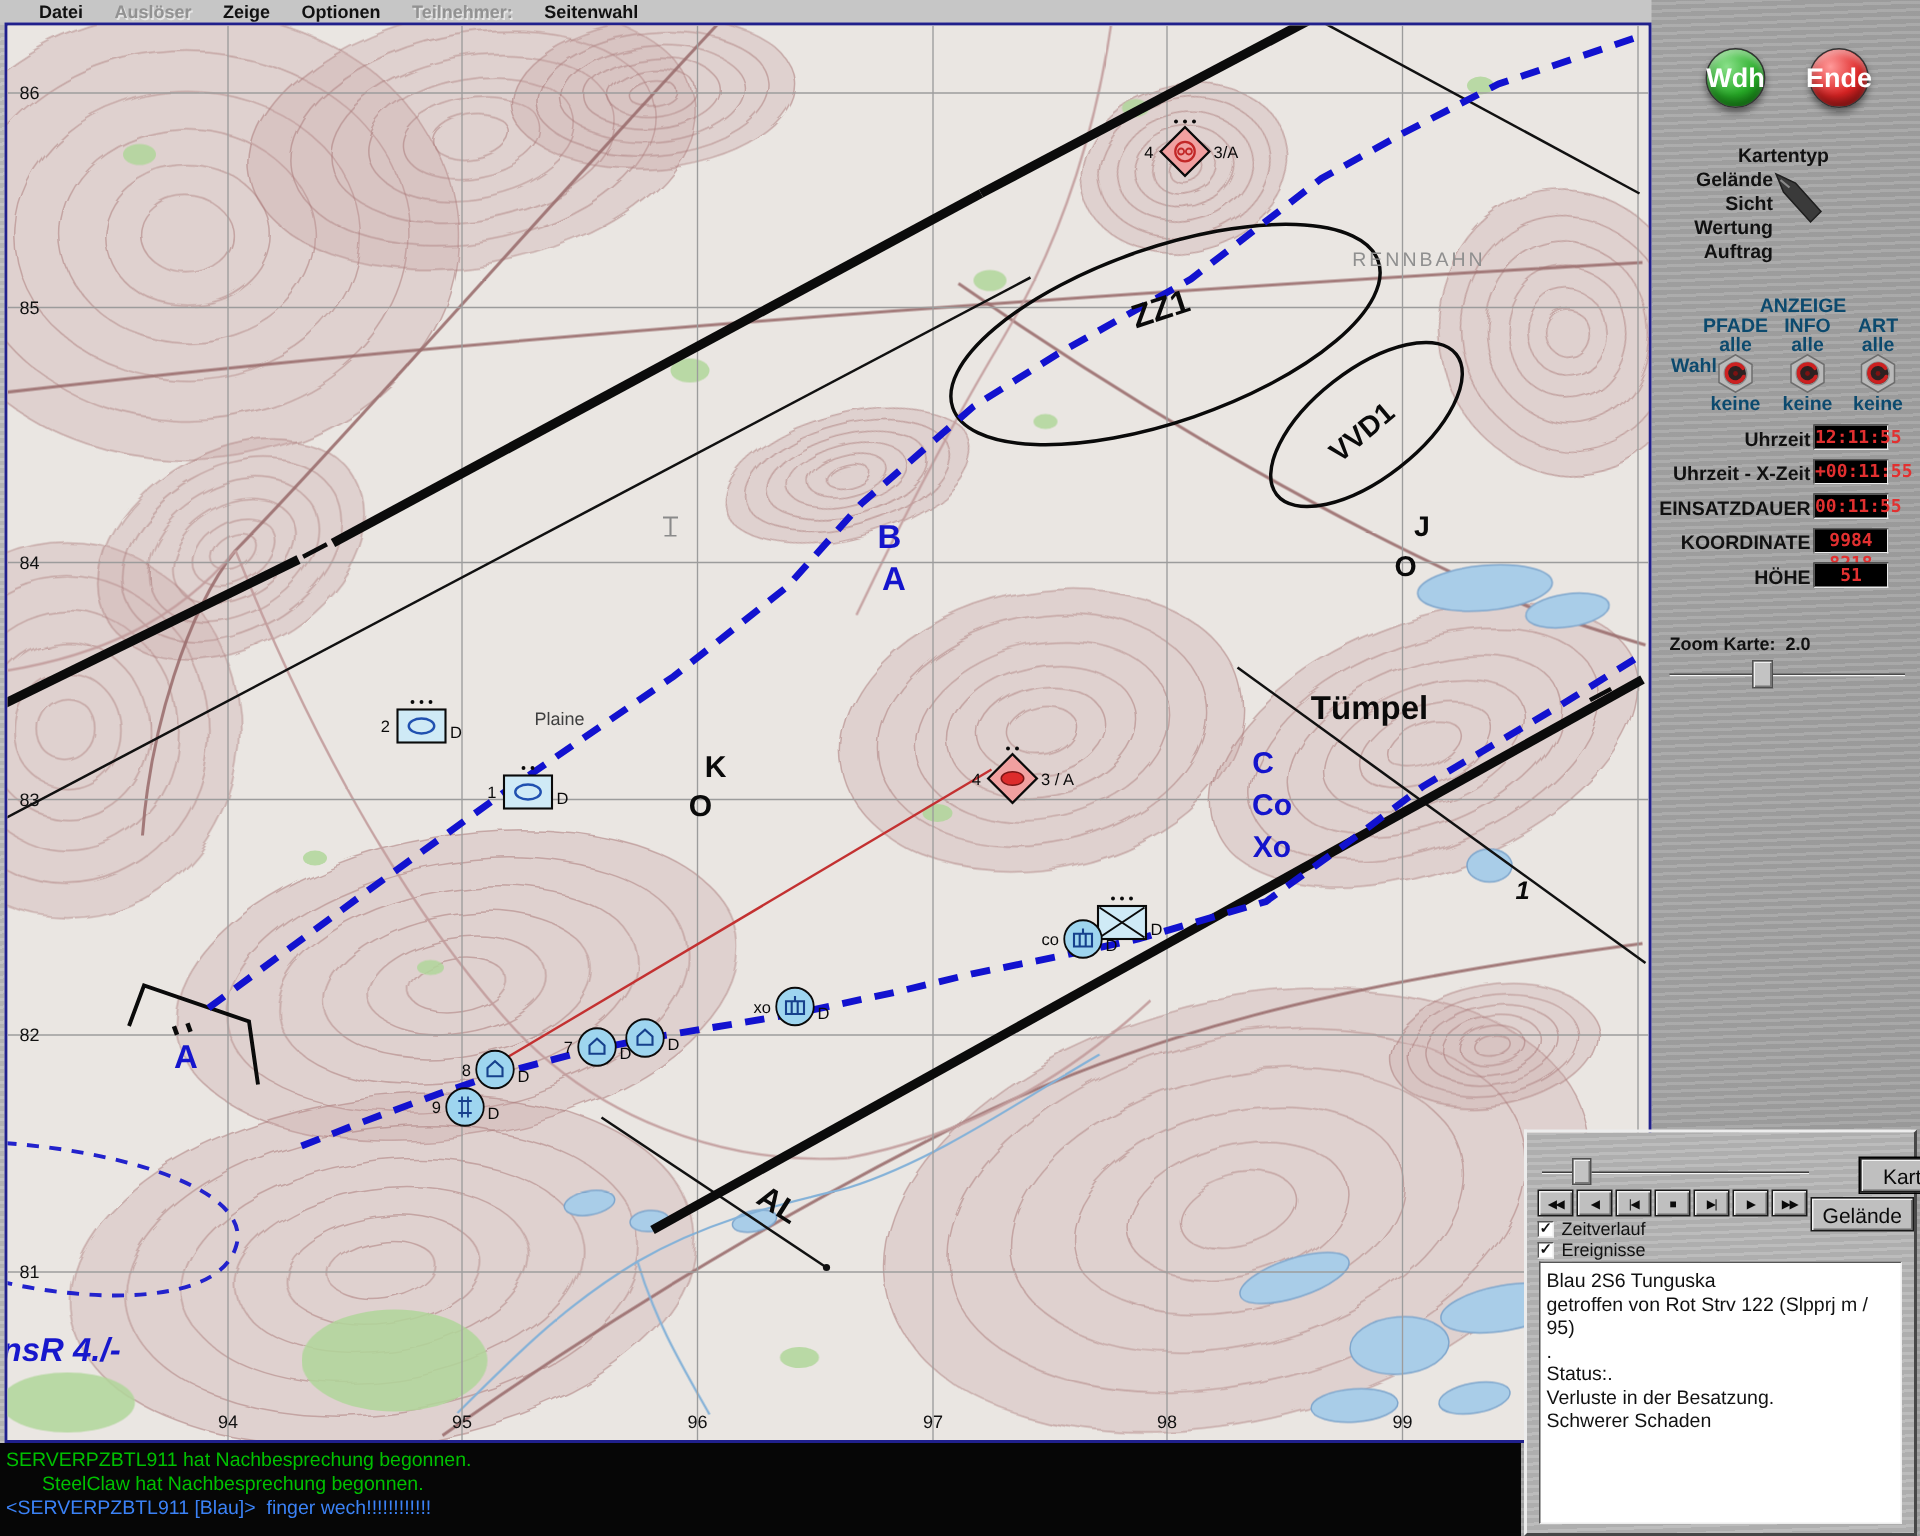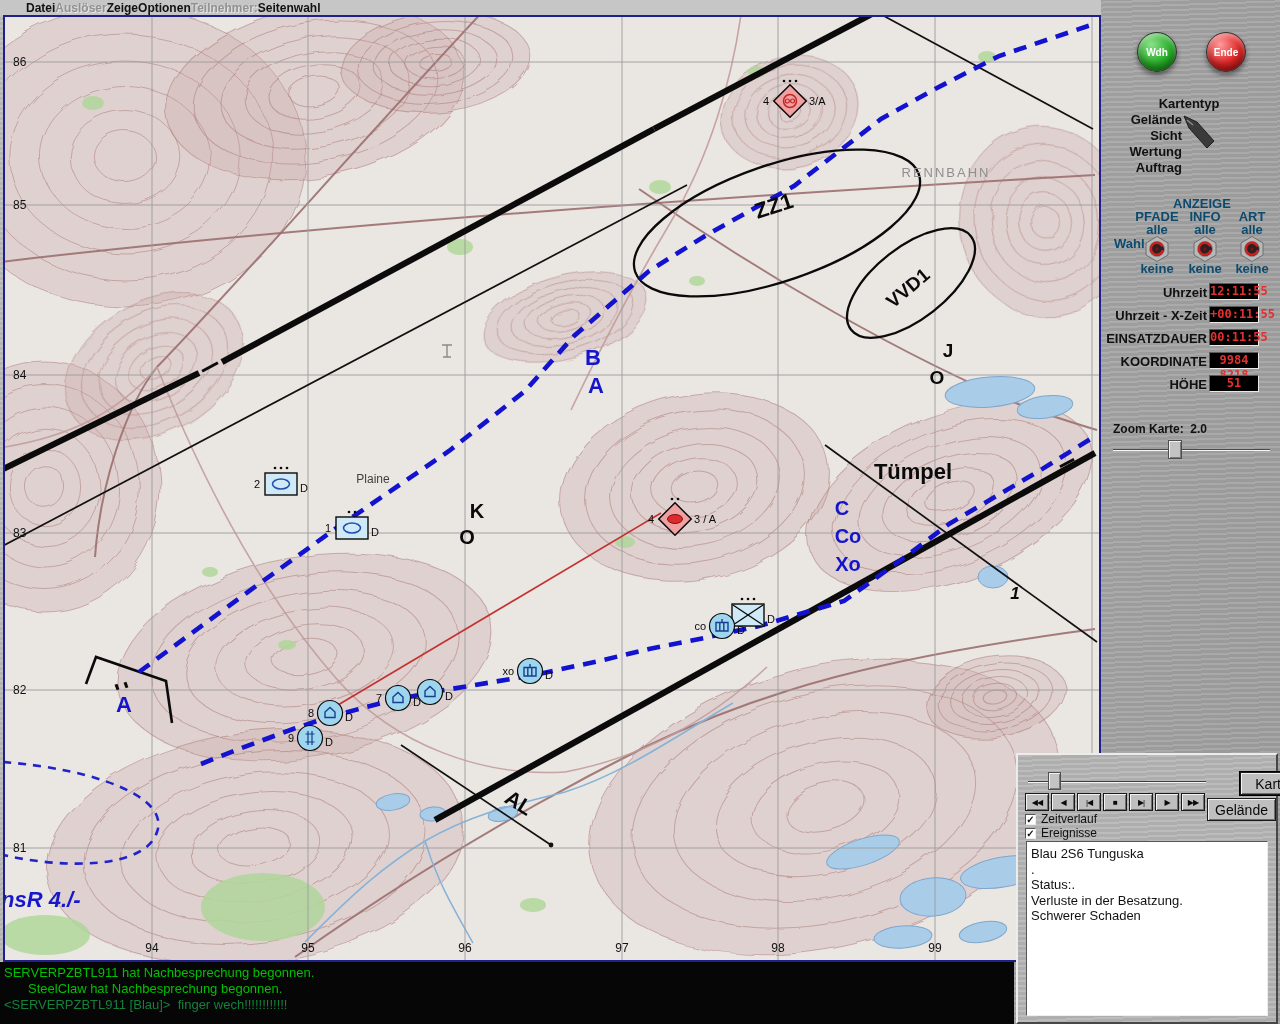--- a/index.html
+++ b/index.html
@@ -10,21 +10,21 @@
     background:
       linear-gradient(100deg, rgba(255,255,255,.14), rgba(0,0,0,.10)),
       repeating-linear-gradient(178deg, #b9b9b9 0 2px, #a9a9a9 2px 5px);
     background-color:#b0b0b0;
   }
 
   
   #menubar {
     position:absolute; left:0; top:0; width:1101px; height:15px;
     background:#c6c6c6; display:flex; align-items:center;
-    padding-left:26px; 
+    padding-left:26px; gap:21px;
     font-size:12px; font-weight:bold; color:#111;
   }
   .menu-item { white-space:nowrap; cursor:default; }
   .menu-item.disabled { color:#929292; text-shadow:1px 1px 0 #e6e6e6; }
 
   
   #map-window {
     position:absolute; left:3px; top:15px; width:1098px; height:947px;
     border:2px solid #20208c; background:#eae6e2;
   }
@@ -36,21 +36,21 @@
     position:absolute; left:0; top:962px; width:1014px; height:62px;
     background:#060606; padding:3px 12px 0 4px;
     font-size:13px; line-height:16px;
   }
   .chat-line { white-space:pre; }
 
   
   #right-panel { position:absolute; left:1101px; top:0; width:179px; height:1024px; }
   .round-btn {
     position:absolute; width:40px; height:40px; border-radius:50%;
-    border:1px solid #333; color:#fff; font-size:10px; font-weight:bold;
+    border:1px solid #333; color:#fff; font-size:18px; font-weight:bold;
     display:flex; align-items:center; justify-content:center;
     box-shadow:0 3px 5px rgba(0,0,0,.45), inset 0 -5px 7px rgba(0,0,0,.35), inset 0 3px 4px rgba(255,255,255,.45);
     cursor:pointer;
   }
   #btn-wdh { left:36px; top:32px; background:radial-gradient(circle at 35% 30%, #8ae08a, #27ad27 55%, #0c7c0c); }
   #btn-ende { left:105px; top:32px; background:radial-gradient(circle at 35% 30%, #ff9a9a, #dd2424 55%, #8d0f0f); }
 
   #kartentyp { position:absolute; left:0; top:96px; width:179px; height:86px; font-size:13px; font-weight:bold; color:#111; }
   .kt-title { position:absolute; left:28px; top:0; width:120px; text-align:center; }
   #kt-opts { position:absolute; left:0; top:16px; width:81px; text-align:right; }
@@ -461,21 +461,21 @@
         <text x="510" y="792" fill="#0a0a0a" font-size="21" text-anchor="middle" font-weight="bold" transform="rotate(32 510 792)">AL</text>
         <text x="1010" y="582" fill="#0a0a0a" font-size="17" text-anchor="middle" font-weight="bold" font-style="italic">1</text>
         <text x="-4" y="890" fill="#1717cc" font-size="22" text-anchor="start" font-weight="bold" font-style="italic">nsR 4./-</text>
       </g>
   </svg>
 </div>
 
 <div id="chat">
     <div class="chat-line" style="color: rgb(0, 192, 0);">SERVERPZBTL911 hat Nachbesprechung begonnen.</div>
     <div class="chat-line" style="color: rgb(0, 192, 0); margin-left: 24px;">SteelClaw hat Nachbesprechung begonnen.</div>
-    <div class="chat-line" style="color: #15803d;">&lt;SERVERPZBTL911 [Blau]&gt;  finger wech!!!!!!!!!!!!</div>
+    <div class="chat-line" style="color: #3b82f6;">&lt;SERVERPZBTL911 [Blau]&gt;  finger wech!!!!!!!!!!!!</div>
   </div>
 
 <div id="right-panel">
   <div id="btn-wdh" class="round-btn">Wdh</div>
   <div id="btn-ende" class="round-btn">Ende</div>
 
   <div id="kartentyp">
     <div class="kt-title">Kartentyp</div>
     <div id="kt-opts">
         <div class="kt-opt">Gelände</div>
@@ -581,18 +581,19 @@
         <span class="cbox">✓</span>
         <span class="clab">Zeitverlauf</span>
       </div>
       <div class="pb-check">
         <span class="cbox">✓</span>
         <span class="clab">Ereignisse</span>
       </div>
     </div>
   <div id="status-box">
       <div class="status-line">Blau 2S6 Tunguska</div>
+      <div class="status-line">getroffen von Rot Strv 122 (Slpprj m / 95)</div>
       <div class="status-line">.</div>
       <div class="status-line">Status:.</div>
       <div class="status-line">Verluste in der Besatzung.</div>
       <div class="status-line">Schwerer Schaden</div>
     </div>
 </div>
 
 </body></html>

